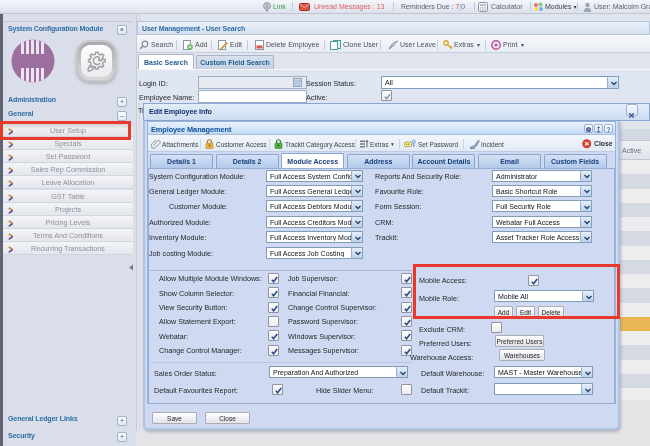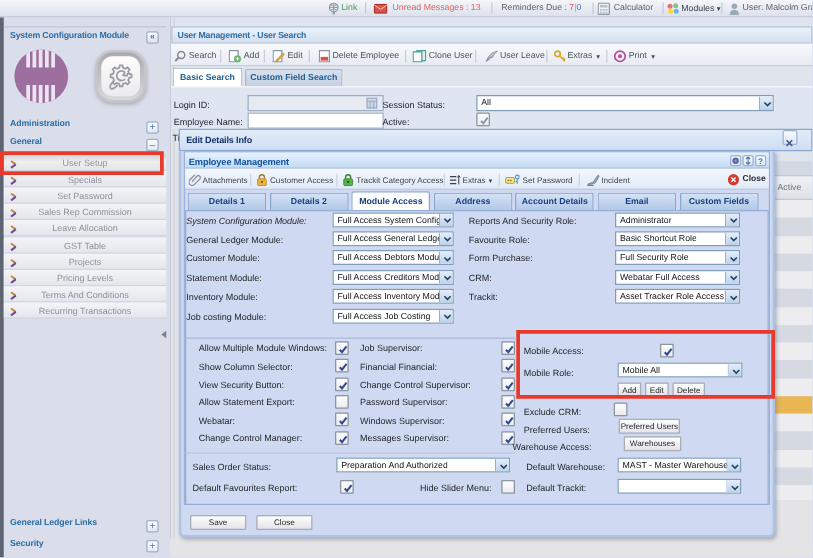--- a/index.html
+++ b/index.html
@@ -304,21 +304,21 @@
       <div class="abs" style="left:620px;top:331px;width:30px;height:14.25px;background:#ededf0;"></div>
       <div class="abs" style="left:620px;top:345.25px;width:30px;height:14.25px;background:#d5dae2;"></div>
       <div class="abs" style="left:620px;top:359.5px;width:30px;height:14.25px;background:#ededf0;"></div>
       <div class="abs" style="left:620px;top:373.75px;width:30px;height:14.25px;background:#d5dae2;"></div>
       <div class="abs" style="left:620px;top:388px;width:30px;height:12px;background:#ededf0;"></div>
       <div class="abs" style="left:620px;top:400px;width:30px;height:46px;background:#e4e4e6;"></div>
       <div class="abs" style="left:136px;top:431px;width:514px;height:15px;background:#e4e4e6;"></div>
     </div>
 
 <div id="dlgtitle" class="abs"></div>
-<div class="abs" style="left:149px;top:107px;font-weight:bold;font-size:7.2px;color:#12306c;letter-spacing:-0.1px;">Edit Details Info</div>
+<div class="abs" style="left:149px;top:107px;font-weight:bold;font-size:7.2px;color:#12306c;letter-spacing:-0.1px;">Edit Employee Info</div>
 <div class="abs" style="left:626px;top:104px;width:11.5px;height:11.5px;background:linear-gradient(#f8fafd,#dde7f5);border:1px solid #9fb2d2;border-radius:2px;text-align:center;"><svg width="7" height="7" viewBox="0 0 7 7" style="margin-top:1.5px">
         <path d="M1.2 1.2l4.6 4.6M5.8 1.2L1.2 5.8" stroke="#3f5f96" stroke-width="1.4"></path>
       </svg></div>
 <div id="dlgbody" class="abs"></div>
 <div id="pnl" class="abs"></div>
 <div class="abs" id="pnlhead" style="left:148px;top:122px;width:467px;height:13px;"></div>
 <div class="abs" style="left:151px;top:125px;font-weight:bold;font-size:7.4px;color:#1253a0;letter-spacing:-0.1px;">Employee Management</div>
 <div class="abs" id="pnlbtns">
       <div class="abs" style="left:583.5px;top:123.5px;width:9.5px;height:9.5px;background:linear-gradient(#fdfdfe,#dfe8f4);border:1px solid #9cb2d2;border-radius:2px;text-align:center;line-height:6px;"><svg width="7" height="7" viewBox="0 0 7 7">
           <circle cx="3.5" cy="3.5" r="2.6" fill="#5a64a8"></circle>
@@ -383,48 +383,48 @@
       <div class="abs dtab" style="left:150px;top:153.5px;width:63px;height:14.5px;line-height:14.5px;z-index:1;">Details 1</div>
       <div class="abs dtab" style="left:215.6px;top:153.5px;width:63px;height:14.5px;line-height:14.5px;z-index:1;">Details 2</div>
       <div class="abs dtab act" style="left:281.2px;top:152.5px;width:63px;height:15.5px;line-height:15.5px;z-index:3;">Module Access</div>
       <div class="abs dtab" style="left:346.79999999999995px;top:153.5px;width:63px;height:14.5px;line-height:14.5px;z-index:1;">Address</div>
       <div class="abs dtab" style="left:412.4px;top:153.5px;width:63px;height:14.5px;line-height:14.5px;z-index:1;">Account Details</div>
       <div class="abs dtab" style="left:478px;top:153.5px;width:63px;height:14.5px;line-height:14.5px;z-index:1;">Email</div>
       <div class="abs dtab" style="left:543.5999999999999px;top:153.5px;width:63px;height:14.5px;line-height:14.5px;z-index:1;">Custom Fields</div>
     </div>
 <div class="abs" style="left:148px;top:168px;width:467px;height:236px;background:#cfd9f1;border:1px solid #96aed6;border-top:1px solid #96aed6;"></div>
 <div id="dcontent" class="abs">
-      <div class="abs lbl" style="left:149px;top:171.5px;font-style:italic;">System Configuration Module:</div>
+      <div class="abs lbl" style="left:149px;top:171.5px;">System Configuration Module:</div>
       <div class="abs dd" style="left:266px;top:169.5px;width:97px;height:12px;">
         <span class="v" style="max-width:83px">Full Access System Config</span>
         <span class="a">
           <svg width="8" height="7" viewBox="0 0 8 7">
             <path d="M1.5 2l2.5 2.5L6.5 2" stroke="#26415f" stroke-width="1.3" fill="none"></path>
           </svg>
         </span>
       </div>
       <div class="abs lbl" style="left:149px;top:186.9px;">General Ledger Module:</div>
       <div class="abs dd" style="left:266px;top:184.9px;width:97px;height:12px;">
         <span class="v" style="max-width:83px">Full Access General Ledger</span>
         <span class="a">
           <svg width="8" height="7" viewBox="0 0 8 7">
             <path d="M1.5 2l2.5 2.5L6.5 2" stroke="#26415f" stroke-width="1.3" fill="none"></path>
           </svg>
         </span>
       </div>
-      <div class="abs lbl" style="left:149px;top:202.3px;">Customer Module:</div>
+      <div class="abs lbl" style="left:149px;top:202.3px;padding-left:20px;">Customer Module:</div>
       <div class="abs dd" style="left:266px;top:200.3px;width:97px;height:12px;">
         <span class="v" style="max-width:83px">Full Access Debtors Module</span>
         <span class="a">
           <svg width="8" height="7" viewBox="0 0 8 7">
             <path d="M1.5 2l2.5 2.5L6.5 2" stroke="#26415f" stroke-width="1.3" fill="none"></path>
           </svg>
         </span>
       </div>
-      <div class="abs lbl" style="left:149px;top:217.7px;">Statement Module:</div>
+      <div class="abs lbl" style="left:149px;top:217.7px;">Authorized Module:</div>
       <div class="abs dd" style="left:266px;top:215.7px;width:97px;height:12px;">
         <span class="v" style="max-width:83px">Full Access Creditors Modu</span>
         <span class="a">
           <svg width="8" height="7" viewBox="0 0 8 7">
             <path d="M1.5 2l2.5 2.5L6.5 2" stroke="#26415f" stroke-width="1.3" fill="none"></path>
           </svg>
         </span>
       </div>
       <div class="abs lbl" style="left:149px;top:233.1px;">Inventory Module:</div>
       <div class="abs dd" style="left:266px;top:231.1px;width:97px;height:12px;">
@@ -455,21 +455,21 @@
       </div>
       <div class="abs lbl" style="left:375px;top:186.9px;">Favourite Role:</div>
       <div class="abs dd" style="left:492px;top:184.9px;width:100px;height:12px;">
         <span class="v" style="max-width:86px">Basic Shortcut Role</span>
         <span class="a">
           <svg width="8" height="7" viewBox="0 0 8 7">
             <path d="M1.5 2l2.5 2.5L6.5 2" stroke="#26415f" stroke-width="1.3" fill="none"></path>
           </svg>
         </span>
       </div>
-      <div class="abs lbl" style="left:375px;top:202.3px;">Form Purchase:</div>
+      <div class="abs lbl" style="left:375px;top:202.3px;">Form Session:</div>
       <div class="abs dd" style="left:492px;top:200.3px;width:100px;height:12px;">
         <span class="v" style="max-width:86px">Full Security Role</span>
         <span class="a">
           <svg width="8" height="7" viewBox="0 0 8 7">
             <path d="M1.5 2l2.5 2.5L6.5 2" stroke="#26415f" stroke-width="1.3" fill="none"></path>
           </svg>
         </span>
       </div>
       <div class="abs lbl" style="left:375px;top:217.7px;">CRM:</div>
       <div class="abs dd" style="left:492px;top:215.7px;width:100px;height:12px;">
@@ -600,21 +600,21 @@
             <path d="M1.5 2l2.5 2.5L6.5 2" stroke="#26415f" stroke-width="1.3" fill="none"></path>
           </svg>
         </span>
       </div>
       <div class="abs lbl" style="left:154px;top:386px;">Default Favourites Report:</div>
       <div class="abs cb" style="left:272px;top:383.5px;">
         <svg width="9" height="9" viewBox="0 0 9 9">
           <path d="M1.8 4.8l1.8 1.9 3.6-4.6" stroke="#2c4a94" stroke-width="1.6" fill="none"></path>
         </svg>
       </div>
-      <div class="abs lbl" style="left:300px;top:386px;padding-left:36px;">Hide Slider Menu:</div>
+      <div class="abs lbl" style="left:280px;top:386px;padding-left:36px;">Hide Slider Menu:</div>
       <div class="abs cb" style="left:401px;top:383.5px;"></div>
       <div class="abs lbl" style="left:421px;top:386px;">Default Trackit:</div>
       <div class="abs dd" style="left:494px;top:383px;width:99px;height:12px;">
         <span class="v" style="max-width:85px"></span>
         <span class="a">
           <svg width="8" height="7" viewBox="0 0 8 7">
             <path d="M1.5 2l2.5 2.5L6.5 2" stroke="#26415f" stroke-width="1.3" fill="none"></path>
           </svg>
         </span>
       </div>

